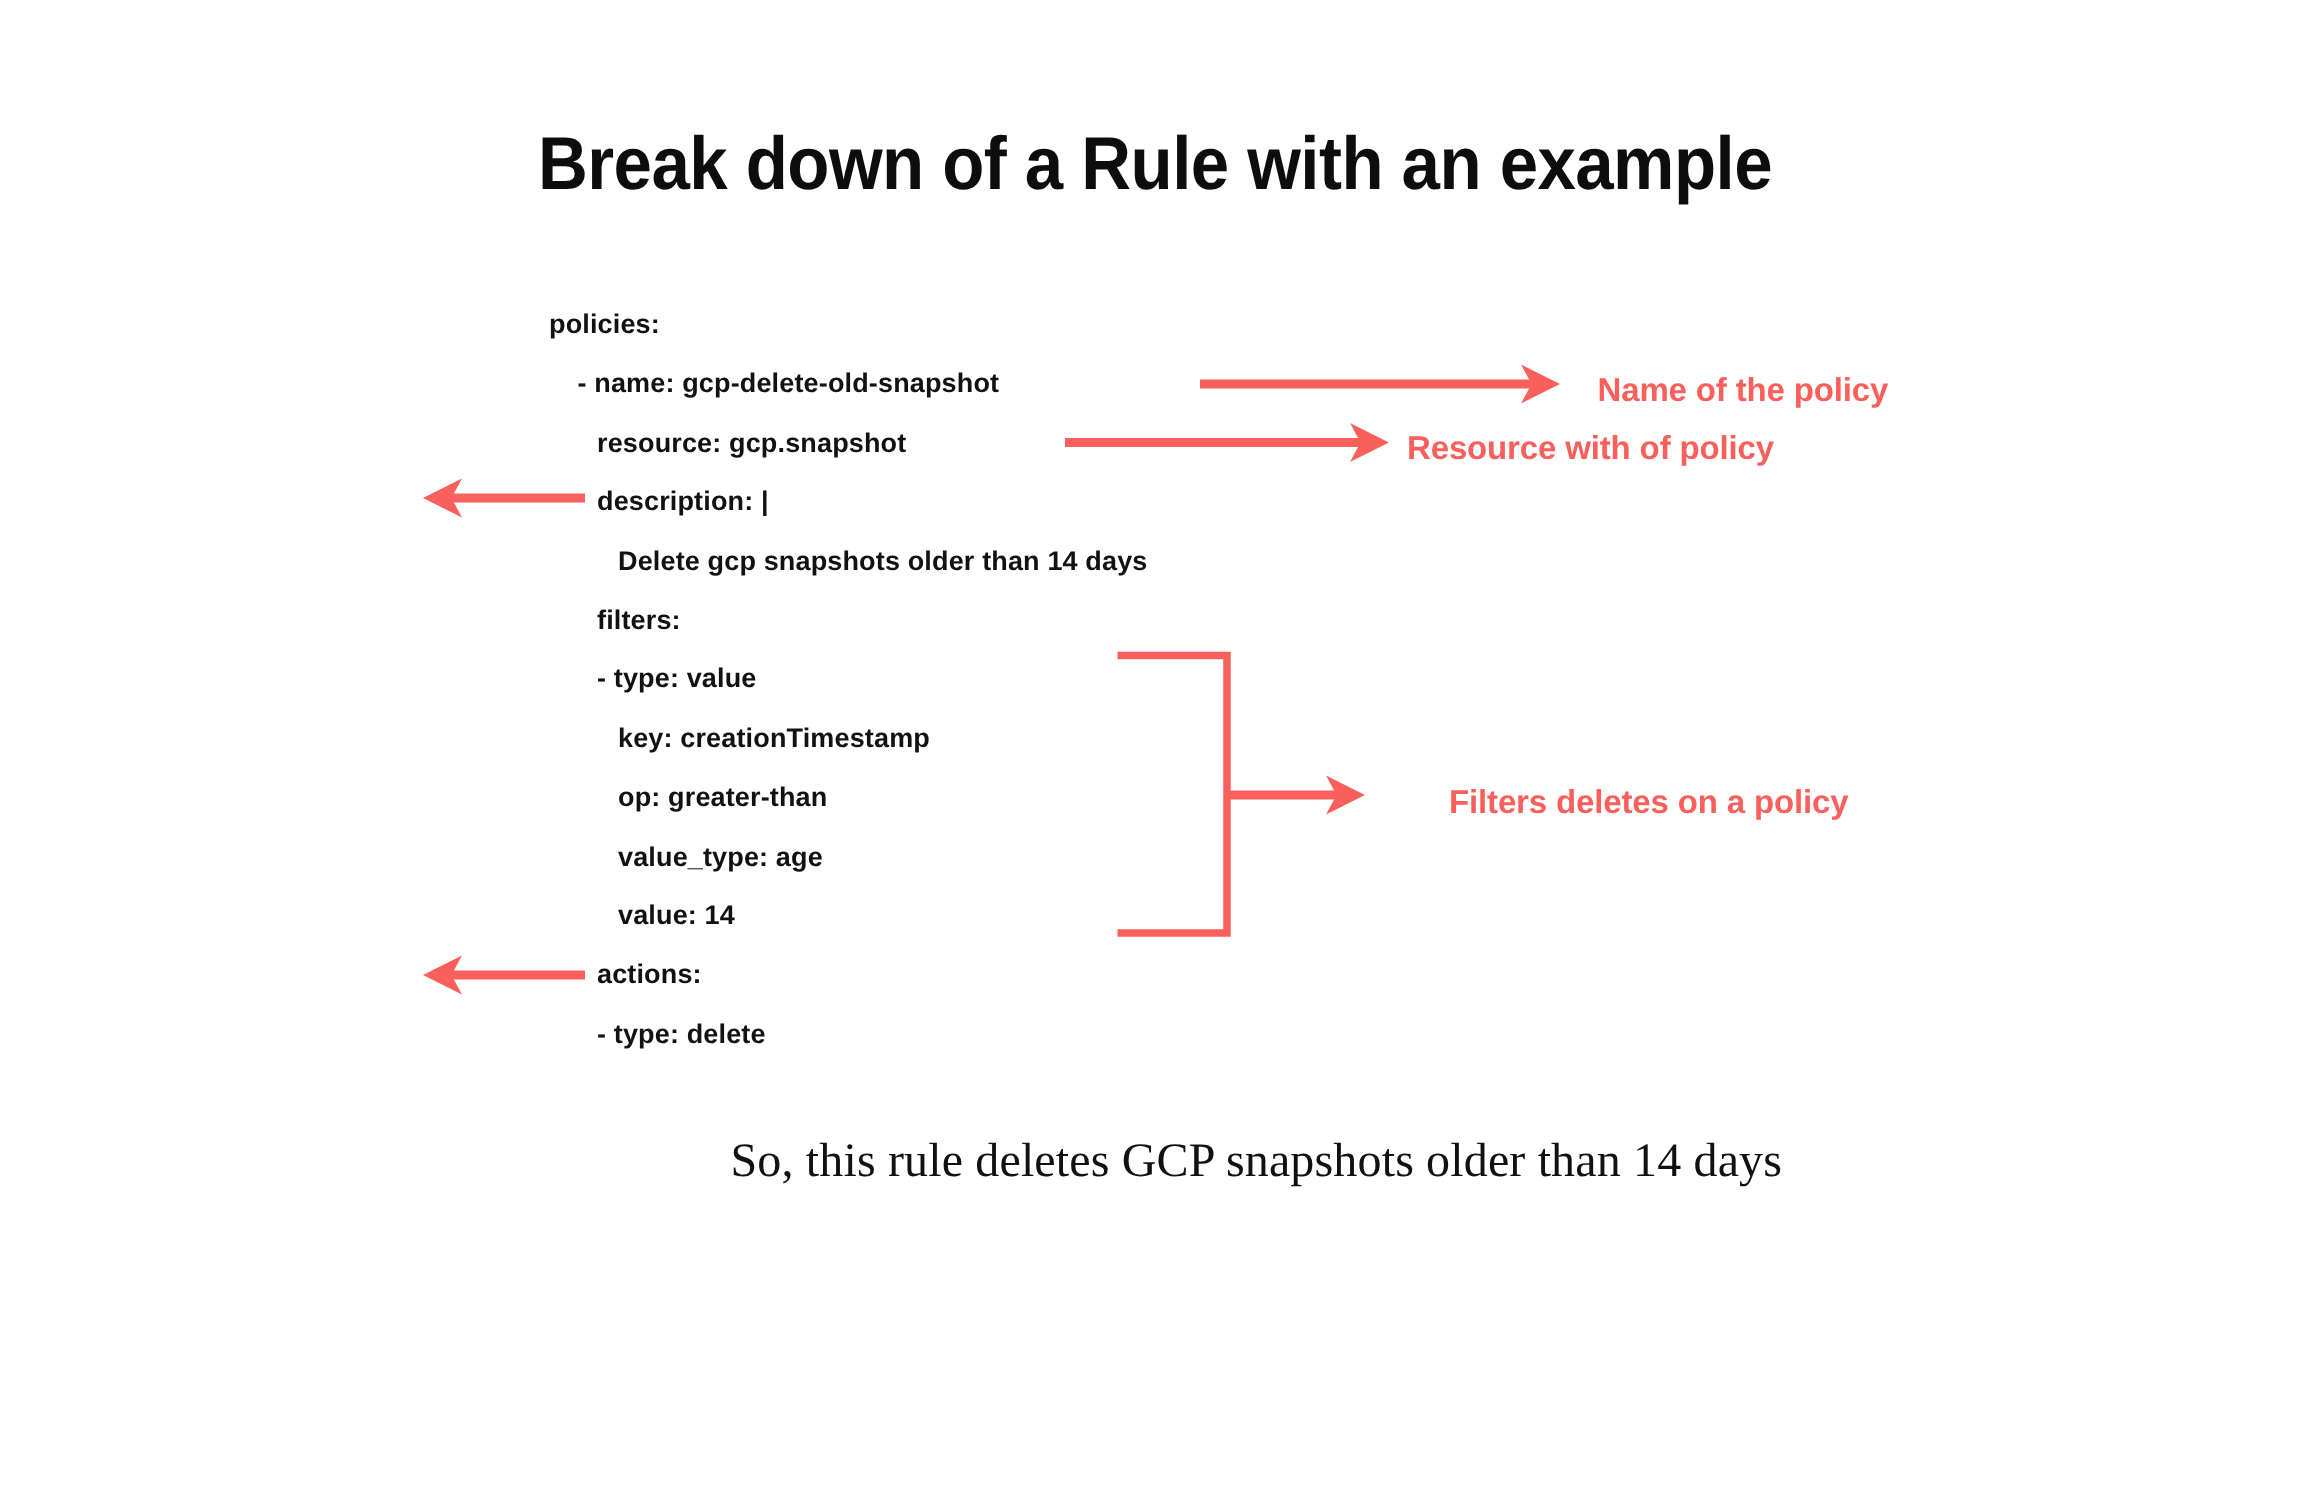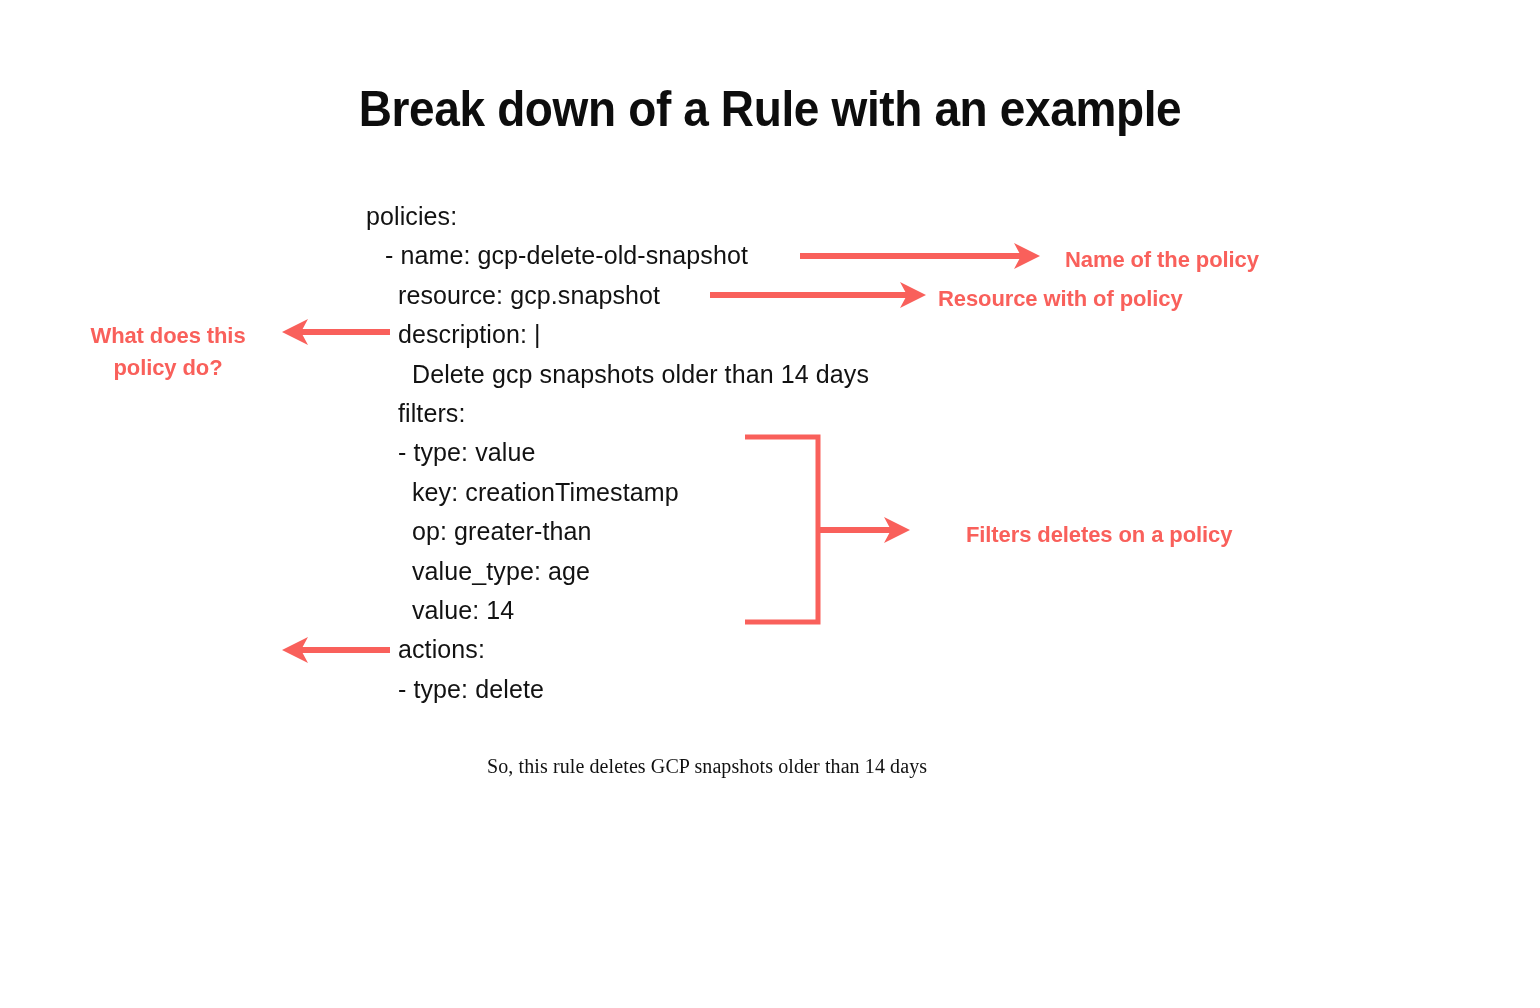--- a/index.html
+++ b/index.html
@@ -37,22 +37,22 @@
     transform: scaleX(0.92);
     white-space: nowrap;
   }
 
   
   #yaml-block {
     position: absolute;
     left: 366px;
     top: 197px;
     font-family: "Liberation Sans", sans-serif;
-    font-size: 25px;
-    font-weight: 400;
+    font-size: 18px;
+    font-weight: 700;
     color: #121212;
     line-height: 39.4px;
     white-space: pre;
     letter-spacing: 0.1px;
   }
   .yaml-line { display: block; height: 39.4px; }
   .ind0 { padding-left: 0px; }
   .ind1 { padding-left: 19px; }
   .ind2 { padding-left: 32px; }
   .ind3 { padding-left: 46px; }
@@ -85,43 +85,41 @@
     height: 1008px;
     pointer-events: none;
   }
 
   
   #caption {
     position: absolute;
     left: 487px;
     top: 755px;
     font-family: "Liberation Serif", serif;
-    font-size: 20px;
+    font-size: 32px;
     color: #111111;
     white-space: nowrap;
     letter-spacing: 0.1px;
   }
 </style>
 </head>
 <body>
 
 <div id="canvas" style="background: rgb(255, 255, 255);">
 
   <div id="page-title">Break down of a Rule with an example</div>
 
   <div id="yaml-block" style="color: rgb(18, 18, 18);"><span class="yaml-line ind0">policies:</span><span class="yaml-line ind1">- name: gcp-delete-old-snapshot</span><span class="yaml-line ind2">resource: gcp.snapshot</span><span class="yaml-line ind2">description: |</span><span class="yaml-line ind3">Delete gcp snapshots older than 14 days</span><span class="yaml-line ind2">filters:</span><span class="yaml-line ind2">- type: value</span><span class="yaml-line ind3">key: creationTimestamp</span><span class="yaml-line ind3">op: greater-than</span><span class="yaml-line ind3">value_type: age</span><span class="yaml-line ind3">value: 14</span><span class="yaml-line ind2">actions:</span><span class="yaml-line ind2">- type: delete</span></div>
 
   <div class="note note-right" id="note-name" style="color: rgb(249, 96, 91);">Name of the policy</div>
 
   <div class="note note-right" id="note-resource" style="color: rgb(249, 96, 91);">Resource with of policy</div>
 
   <div class="note note-right" id="note-filters" style="color: rgb(249, 96, 91);">Filters deletes on a policy</div>
 
-  <div class="note note-left" id="note-what" style="color: rgb(249, 96, 91);">What does this
-policy do?</div>
 
 
   <svg id="connectors" viewBox="0 0 1540 1008">
 
     <g>
       <line x1="800" y1="256" x2="1030" y2="256" stroke="#f9605b" stroke-width="6" stroke-linecap="butt"></line>
       <path d="M1014 243 L1040 256 L1014 269 L1021 256 Z" fill="#f9605b"></path>
     </g>
 
     <g>

